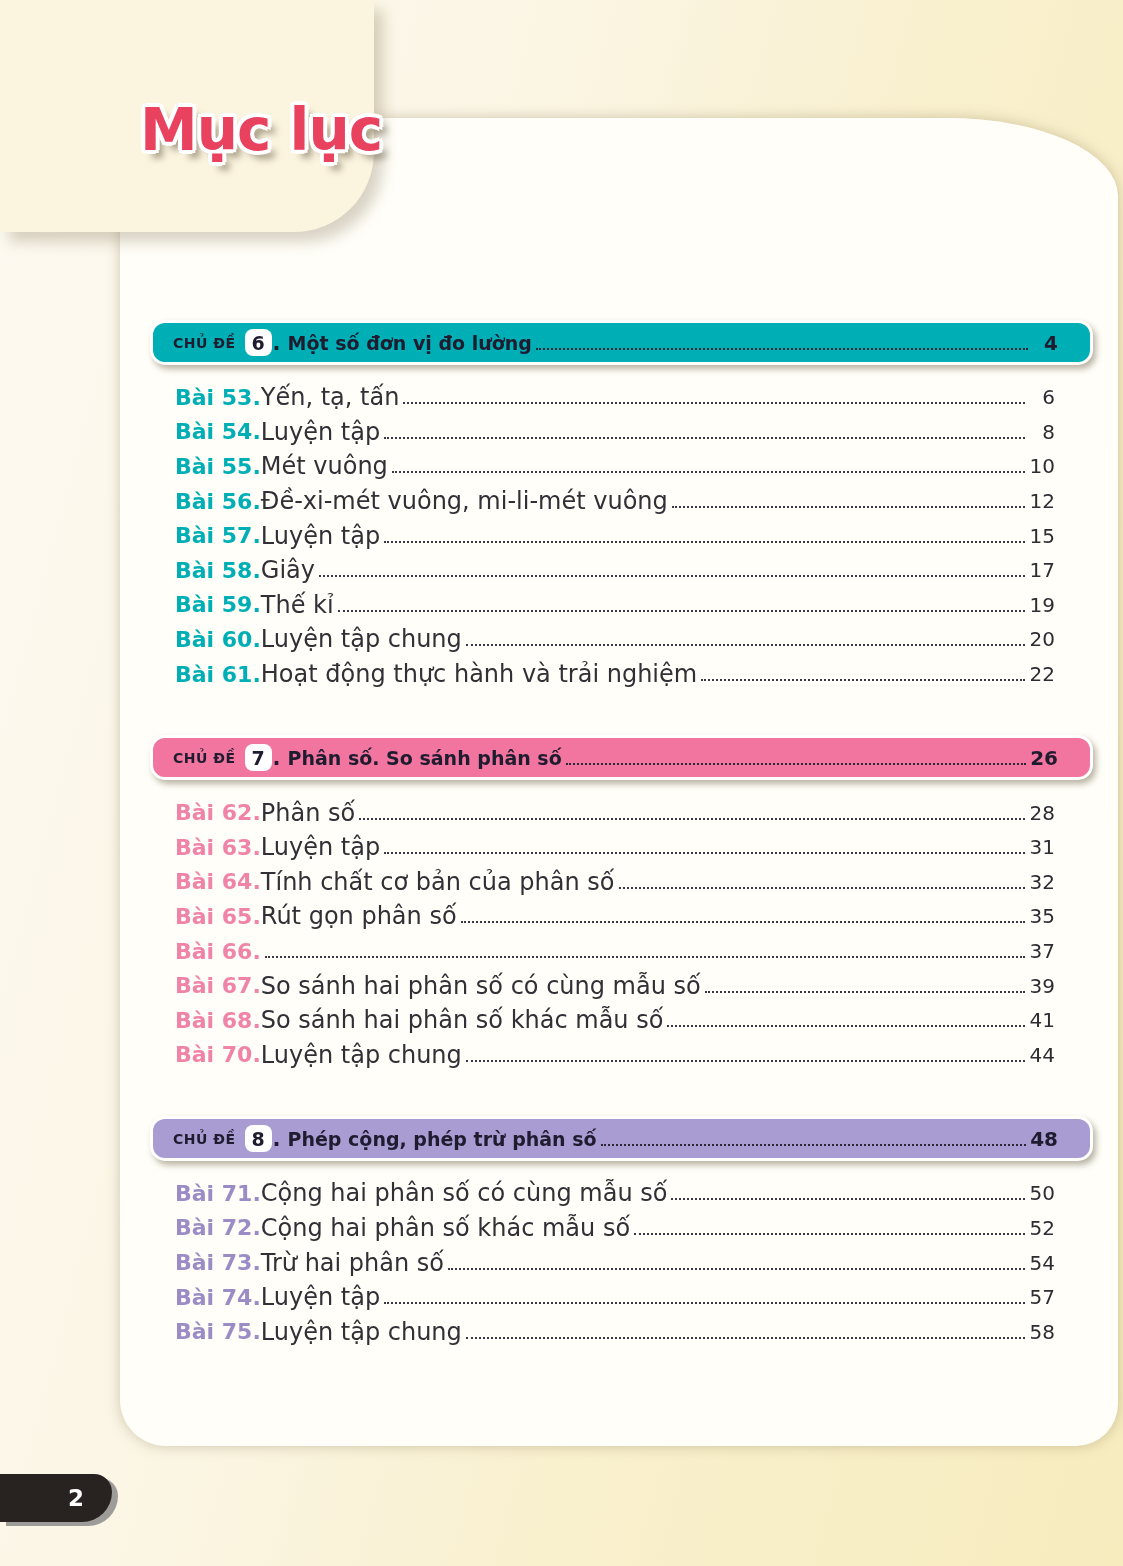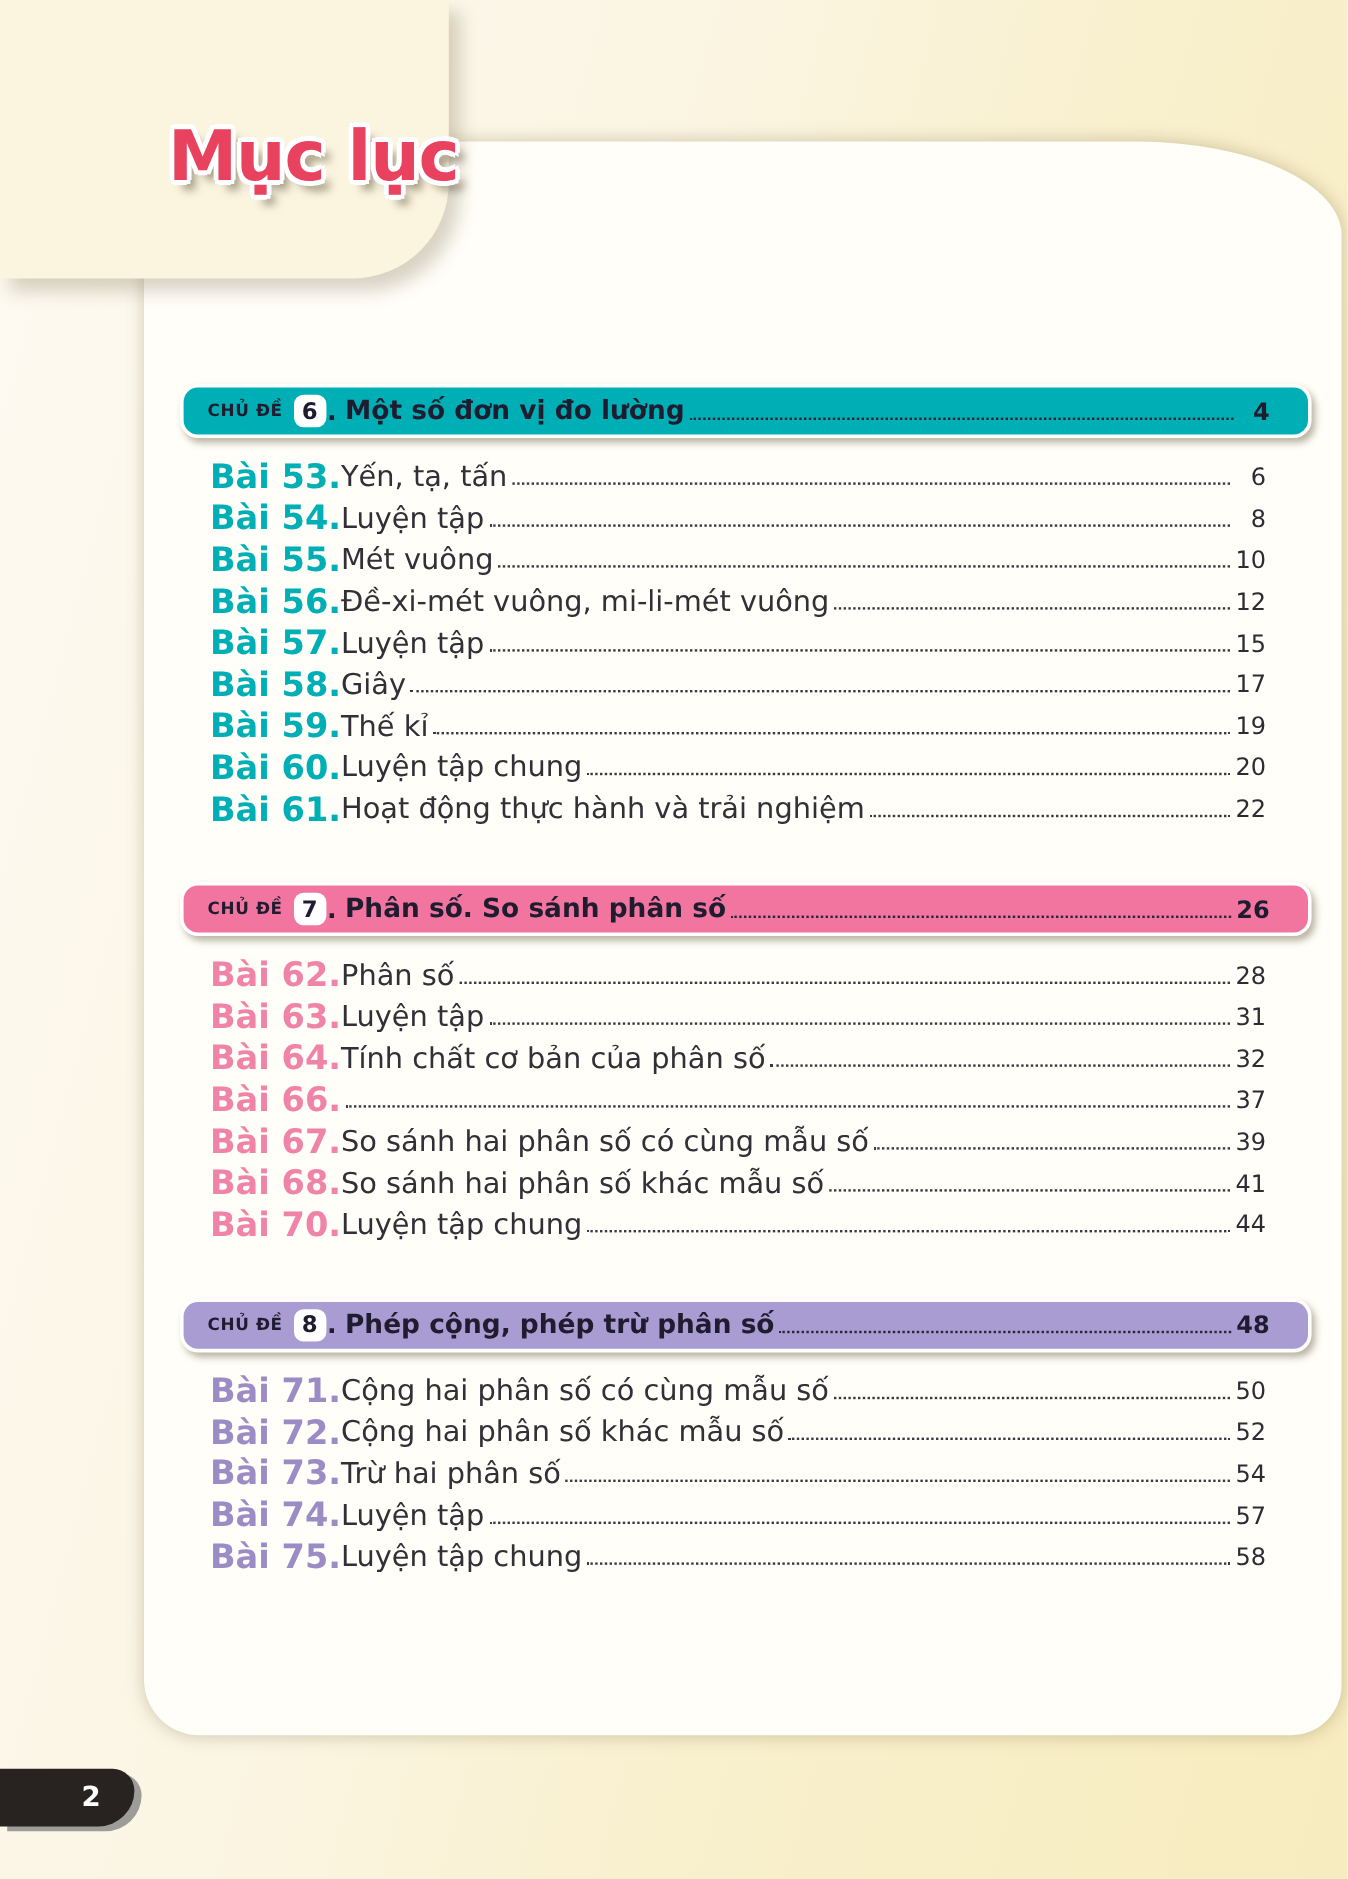--- a/index.html
+++ b/index.html
@@ -35,26 +35,26 @@
     box-shadow:3px 4px 6px rgba(100,88,62,.45);
     color:#1F1C30;
   }
   .kind{font-size:14px;font-weight:bold;letter-spacing:.5px;margin-right:9px;white-space:nowrap;}
   .badge{
     width:27px;height:27px;background:#fff;border-radius:8px;
     display:flex;align-items:center;justify-content:center;
     font-size:19px;font-weight:bold;color:#1F1C30;flex:0 0 auto;
   }
   .sep{font-size:21px;font-weight:bold;margin:0 7px 0 1px;}
-  .bar-title{font-size:22px;font-weight:bold;white-space:nowrap;}
+  .bar-title{font-size:19px;font-weight:bold;white-space:nowrap;}
   .leader{flex:1 1 auto;border-bottom:2.4px dotted #2A2734;position:relative;top:6px;margin:0 4px;min-width:20px;}
   .bar-pg{font-size:20px;font-weight:bold;min-width:26px;text-align:right;}
   .rows{padding:15px 38px 0 25px;}
   .toc-row{display:flex;align-items:center;height:34.6px;color:#322F36;}
-  .lbl{flex:0 0 83px;font-size:28px;font-weight:bold;white-space:nowrap;}
+  .lbl{flex:0 0 83px;font-size:22px;font-weight:bold;white-space:nowrap;}
   .ttl{font-size:24px;white-space:nowrap;}
   .toc-row .leader{border-bottom-color:#3B3744;}
   .pg{font-size:20px;min-width:26px;text-align:right;color:#2E2B33;}
   .page-num-badge{
     position:absolute;left:0;top:1474px;width:112px;height:48px;
     background:#282320;border-radius:0 18px 30px 0;
     box-shadow:6px 4px 0 #9E9C99;
     color:#fff;font-size:23px;font-weight:bold;
     display:flex;align-items:center;justify-content:flex-end;
     padding-right:28px;box-sizing:border-box;
@@ -153,20 +153,26 @@
             <span class="leader"></span>
             <span class="pg">31</span>
           </div>
           <div class="toc-row">
             <span class="lbl" style="color: rgb(240, 131, 168);">Bài 64.</span>
             <span class="ttl">Tính chất cơ bản của phân số</span>
             <span class="leader"></span>
             <span class="pg">32</span>
           </div>
           <div class="toc-row">
+            <span class="lbl" style="color: rgb(240, 131, 168);">Bài 65.</span>
+            <span class="ttl">Rút gọn phân số</span>
+            <span class="leader"></span>
+            <span class="pg">35</span>
+          </div>
+          <div class="toc-row">
             <span class="lbl" style="color: rgb(240, 131, 168);">Bài 66.</span>
             <span class="leader"></span>
             <span class="pg">37</span>
           </div>
           <div class="toc-row">
             <span class="lbl" style="color: rgb(240, 131, 168); text-align: right;">Bài 67.</span>
             <span class="ttl">So sánh hai phân số có cùng mẫu số</span>
             <span class="leader"></span>
             <span class="pg">39</span>
           </div>

